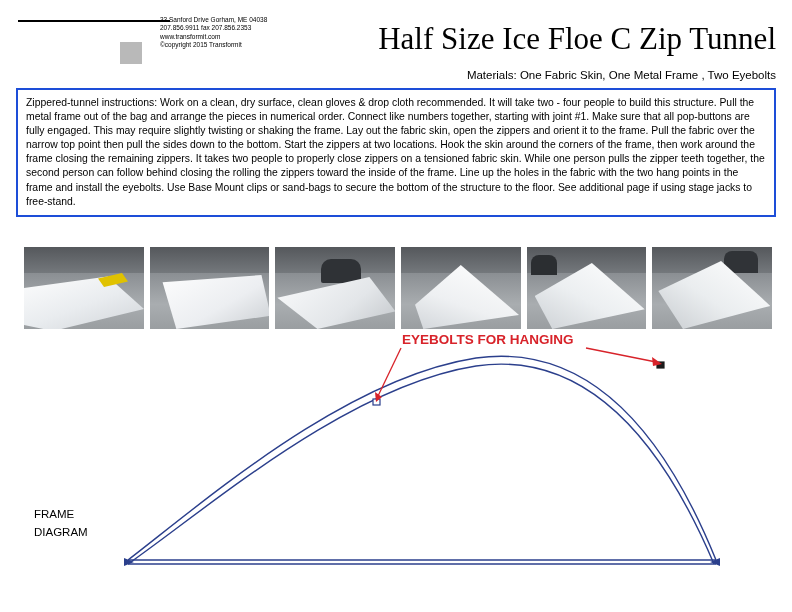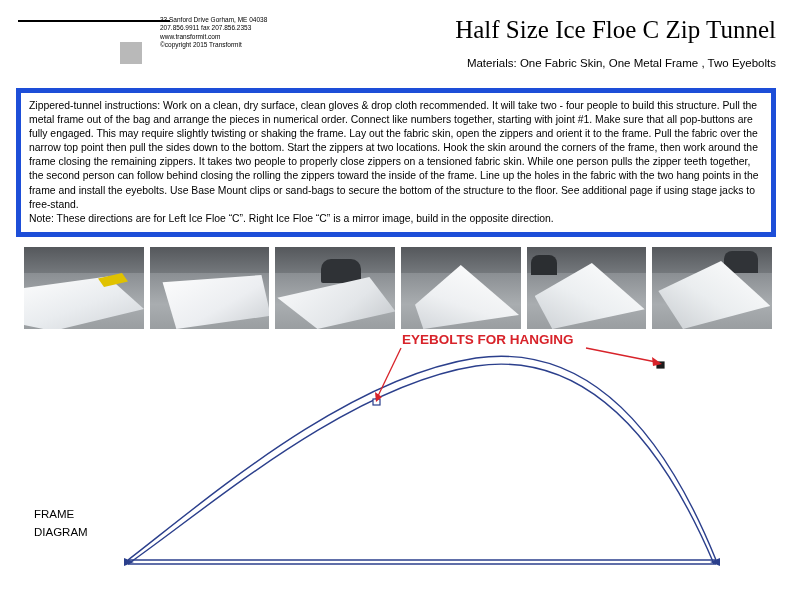--- a/index.html
+++ b/index.html
@@ -68,43 +68,44 @@
   }
   .title-block {
     position: absolute;
     right: 0;
     top: 6px;
     width: 430px;
     text-align: right;
   }
   .doc-title {
     font-family: "Liberation Serif", serif;
-    font-size: 25px;
+    font-size: 31px;
     font-weight: normal;
     line-height: 1.1;
+    margin-top: 6px;
   }
   .materials {
     margin-top: 12px;
     font-size: 11.5px;
     line-height: 15px;
     text-align: right;
   }
   .tools {
     font-size: 11.5px;
     line-height: 15px;
     text-align: right;
   }
 
   
   .instructions {
     position: absolute;
     left: 16px;
     top: 88px;
     width: 760px;
-    border: 5px solid #1d4ed8;
+    border: 2px solid #1d4ed8;
     box-sizing: border-box;
     padding: 6px 8px 6px 8px;
   }
   .instructions p {
     margin: 0;
     font-size: 10.4px;
     line-height: 14.1px;
     text-align: left;
   }
 
@@ -234,21 +235,20 @@
 ©copyright 2015 Transformit</div>
 
     <div class="title-block">
       <div class="doc-title">Half Size Ice Floe C Zip Tunnel</div>
       <div class="materials">Materials:  One Fabric Skin, One Metal Frame , Two Eyebolts</div>
     </div>
   </div>
 
   <div class="instructions">
     <p>Zippered-tunnel instructions:  Work on a clean, dry surface, clean gloves &amp; drop cloth recommended.  It will take two - four people to build this structure.  Pull the metal frame out of the bag and arrange the pieces in numerical order.  Connect like numbers together, starting with joint #1.  Make sure that all pop-buttons are fully engaged.  This may require slightly twisting or shaking the frame.  Lay out the fabric skin, open the zippers and orient it to the frame.  Pull the fabric over the narrow top point then pull the sides down to the bottom.  Start the zippers at two locations.  Hook the skin around the corners of the frame, then work around the frame closing the remaining zippers.  It takes two people to properly close zippers on a tensioned fabric skin.  While one person pulls the zipper teeth together, the second person can follow behind closing the rolling the zippers toward the inside of the frame.  Line up the holes in the fabric with the two hang points in the frame and install the eyebolts.  Use Base Mount clips or sand-bags to secure the bottom of the structure to the floor.  See additional page if using stage jacks to free-stand.</p>
-    <p>Note: These directions are for Left Ice Floe “C”.  Right Ice Floe “C” is a mirror image, build in the opposite direction.</p>
   </div>
 
   <div class="photos">
     <div class="photo p1">
       <div class="floor"></div>
       <div class="wall"></div>
       <div class="fabric"></div>
       <div class="accent"></div>
     </div>
     <div class="photo p2">

